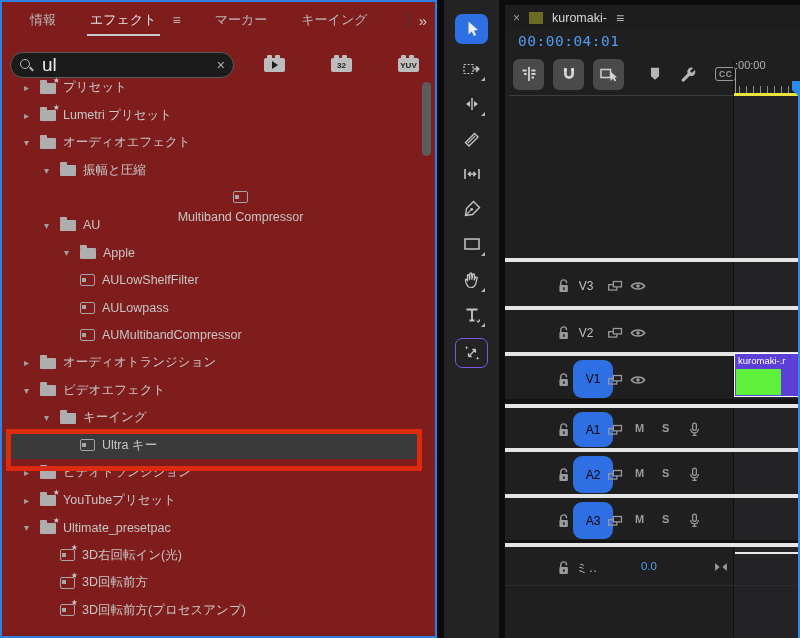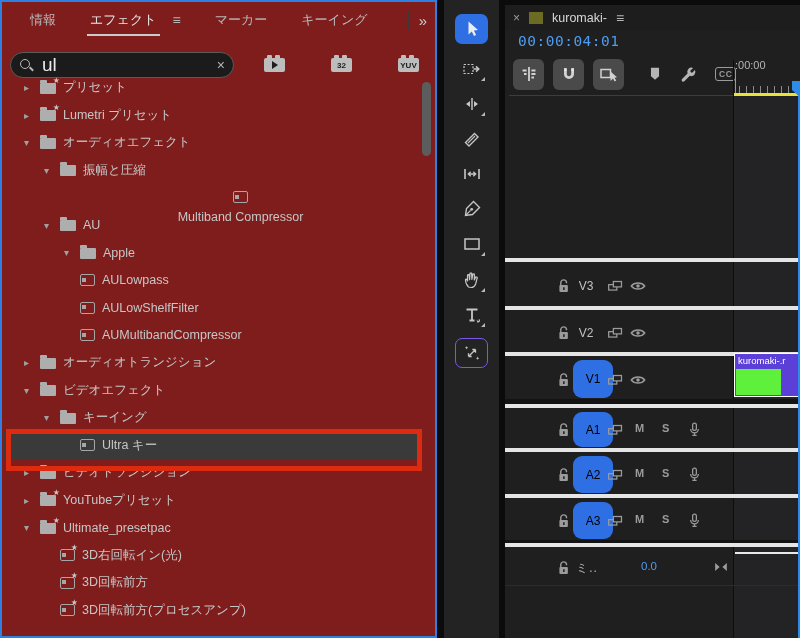--- a/index.html
+++ b/index.html
@@ -173,26 +173,26 @@
           <span>AU</span>
         </div>
         <div class="tree-row" style="padding-left: 56px;">
           <span class="chev">▾</span>
           <span class="ic-folder"></span>
           <span>Apple</span>
         </div>
         <div class="tree-row" style="padding-left: 56px;">
           <span class="chev"></span>
           <span class="ic-effect"></span>
+          <span>AULowShelfFilter</span>
+        </div>
+        <div class="tree-row" style="padding-left: 56px;">
+          <span class="chev"></span>
+          <span class="ic-effect"></span>
           <span>AULowpass</span>
-        </div>
-        <div class="tree-row" style="padding-left: 56px;">
-          <span class="chev"></span>
-          <span class="ic-effect"></span>
-          <span>AULowShelfFilter</span>
         </div>
         <div class="tree-row" style="padding-left: 56px;">
           <span class="chev"></span>
           <span class="ic-effect"></span>
           <span>AUMultibandCompressor</span>
         </div>
         <div class="tree-row" style="padding-left: 16px;">
           <span class="chev">▸</span>
           <span class="ic-folder"></span>
           <span>オーディオトランジション</span>

